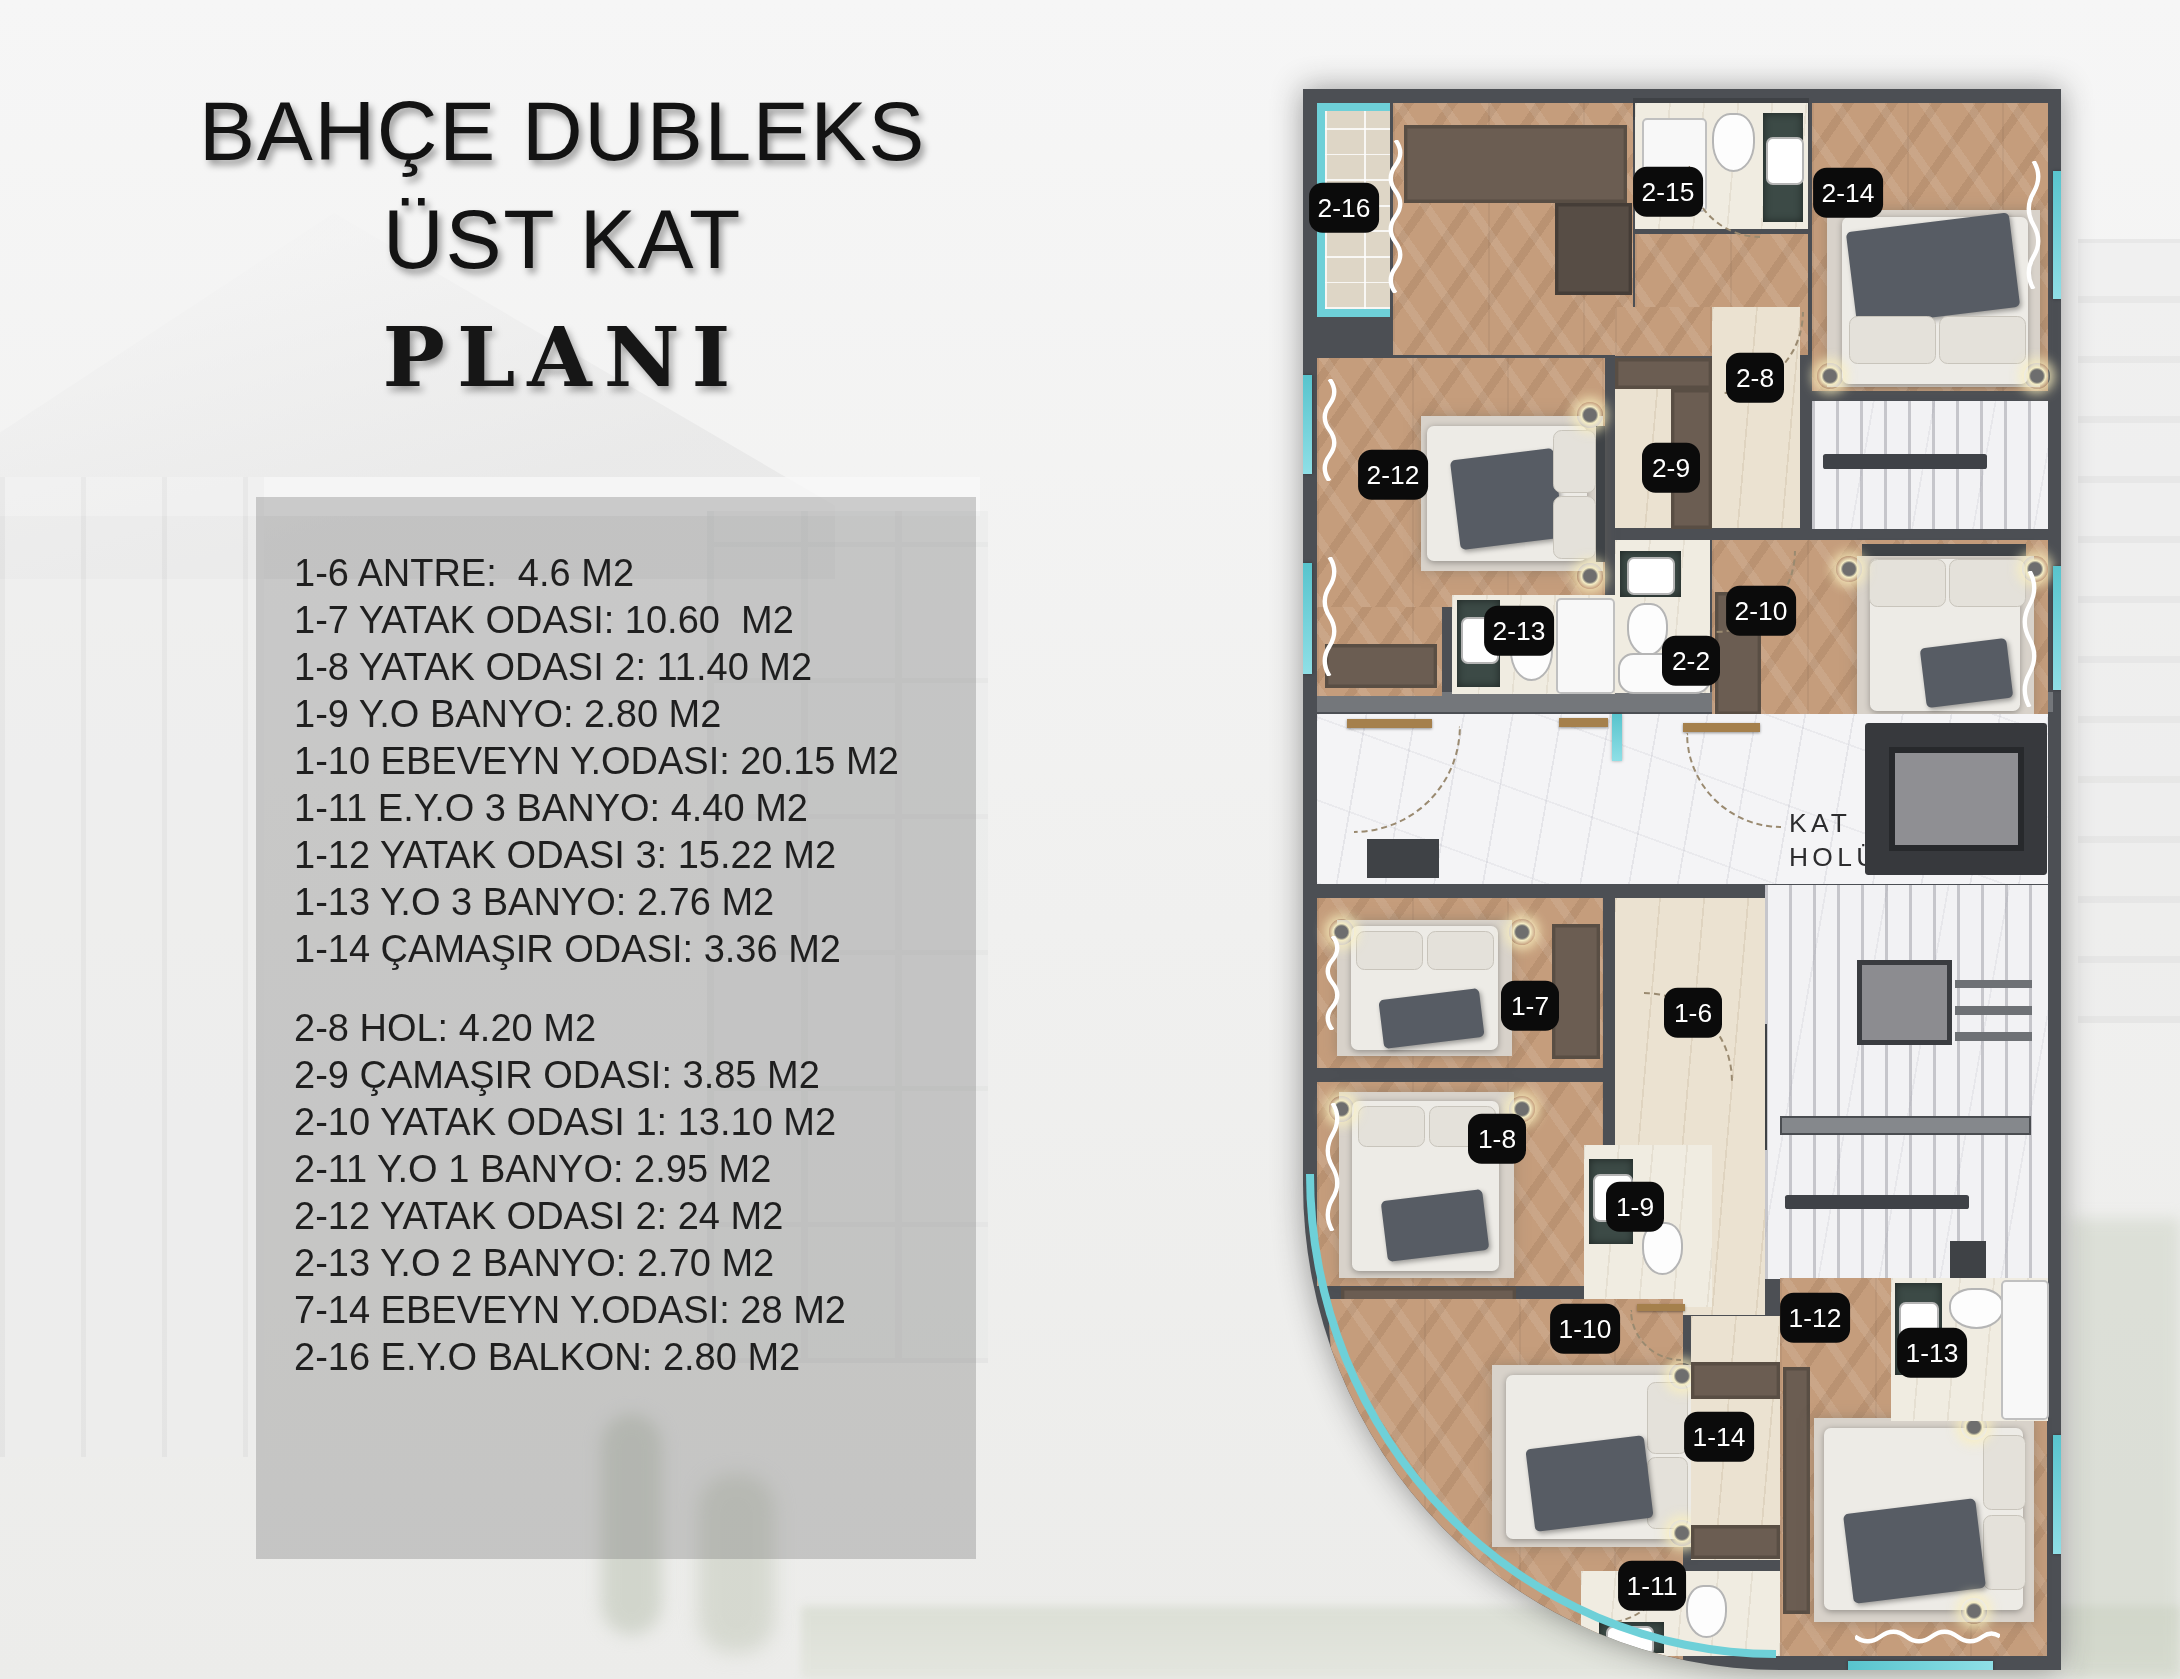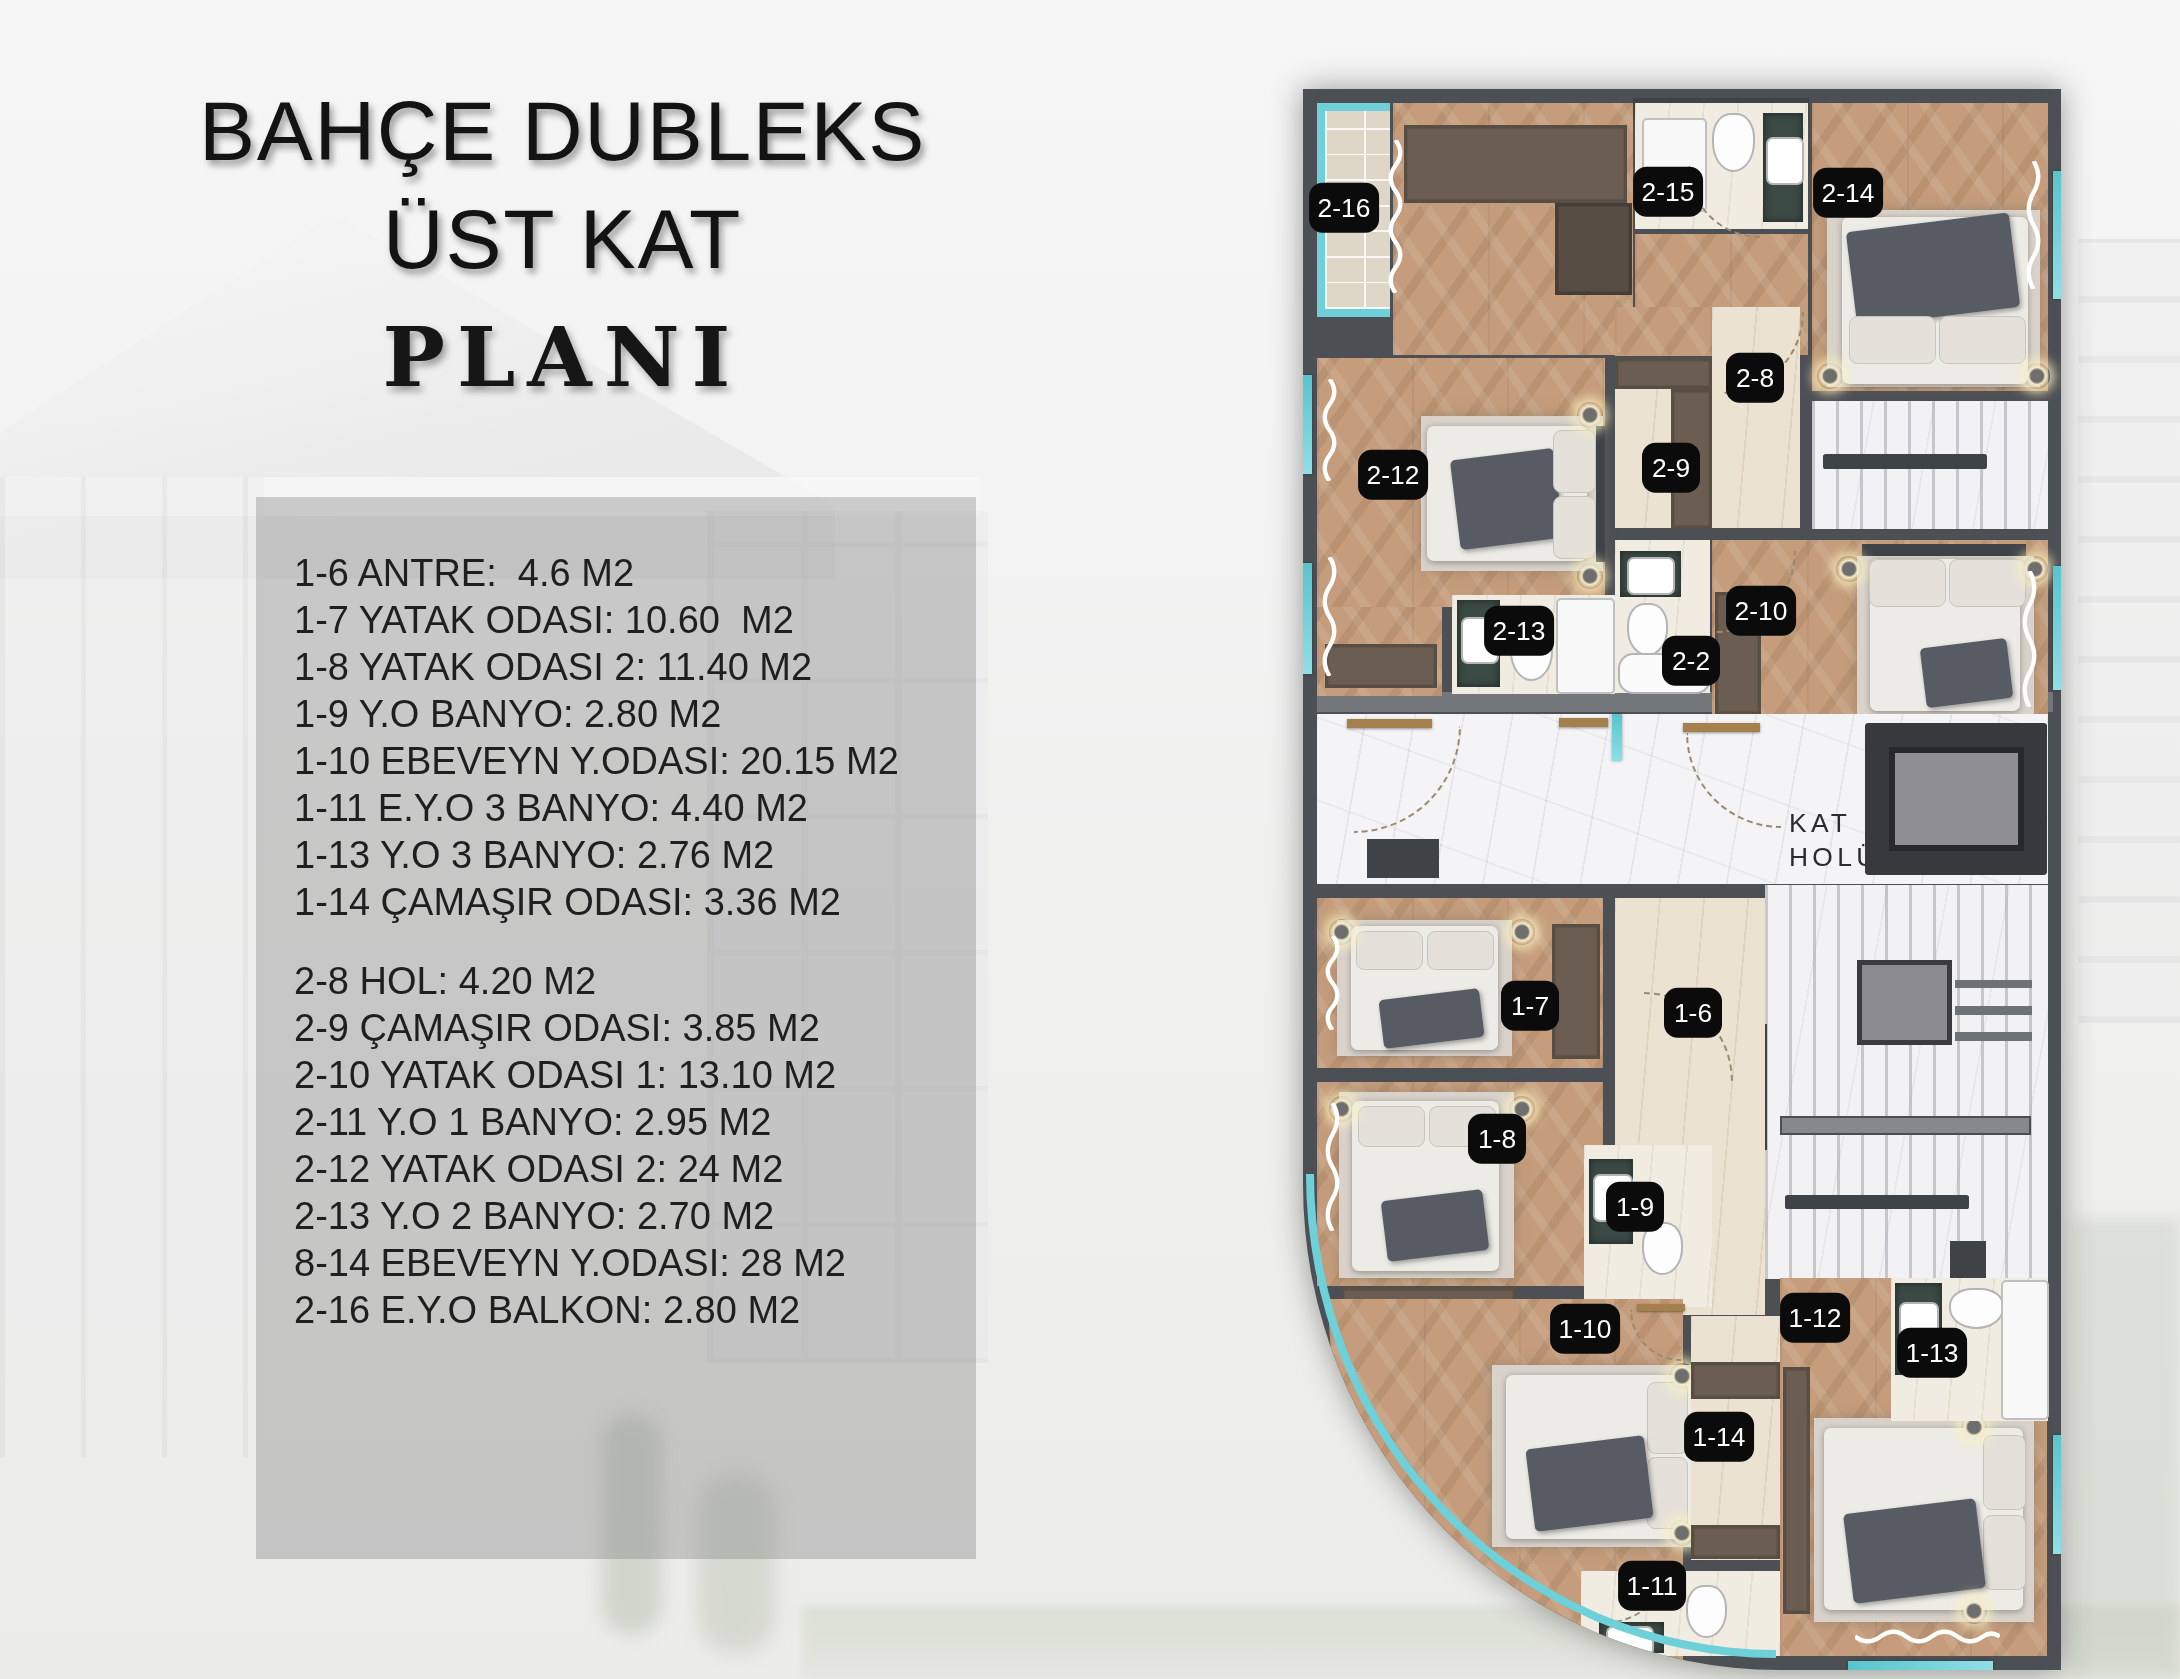--- a/index.html
+++ b/index.html
@@ -113,32 +113,33 @@
 
   <div class="abs listpanel">
     <div class="listinner">
       <div>
           <div class="roomline">1-6 ANTRE:  4.6 M2</div>
           <div class="roomline">1-7 YATAK ODASI: 10.60  M2</div>
           <div class="roomline">1-8 YATAK ODASI 2: 11.40 M2</div>
           <div class="roomline">1-9 Y.O BANYO: 2.80 M2</div>
           <div class="roomline">1-10 EBEVEYN Y.ODASI: 20.15 M2</div>
           <div class="roomline">1-11 E.Y.O 3 BANYO: 4.40 M2</div>
+          <div class="roomline">1-12 YATAK ODASI 3: 15.22 M2</div>
           <div class="roomline">1-13 Y.O 3 BANYO: 2.76 M2</div>
           <div class="roomline">1-14 ÇAMAŞIR ODASI: 3.36 M2</div>
         </div>
       <div class="groupgap"></div>
       <div>
           <div class="roomline">2-8 HOL: 4.20 M2</div>
           <div class="roomline">2-9 ÇAMAŞIR ODASI: 3.85 M2</div>
           <div class="roomline">2-10 YATAK ODASI 1: 13.10 M2</div>
           <div class="roomline">2-11 Y.O 1 BANYO: 2.95 M2</div>
           <div class="roomline">2-12 YATAK ODASI 2: 24 M2</div>
           <div class="roomline">2-13 Y.O 2 BANYO: 2.70 M2</div>
-          <div class="roomline">8-14 EBEVEYN Y.ODASI: 28 M2</div>
+          <div class="roomline">7-14 EBEVEYN Y.ODASI: 28 M2</div>
           <div class="roomline">2-16 E.Y.O BALKON: 2.80 M2</div>
         </div>
     </div>
   </div>
 
   <div class="abs plan" id="plan">
 
     <div class="abs wallblk" style="left:330px;top:8.5px;width:176px;height:22px"></div>
 
     <div class="abs wallmid" style="left:13.6px;top:603px;width:736px;height:20.4px"></div>

